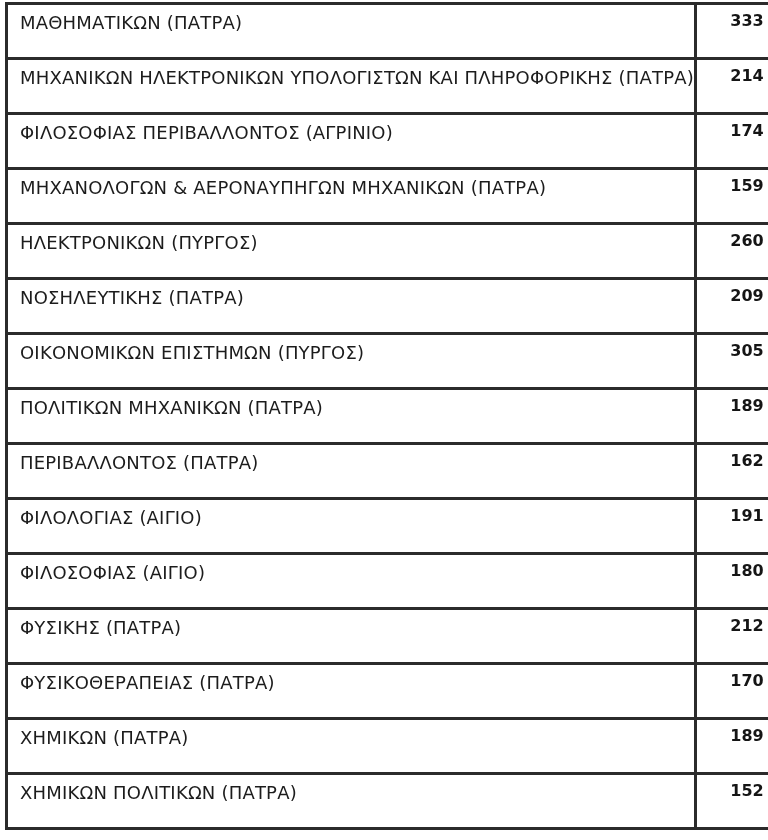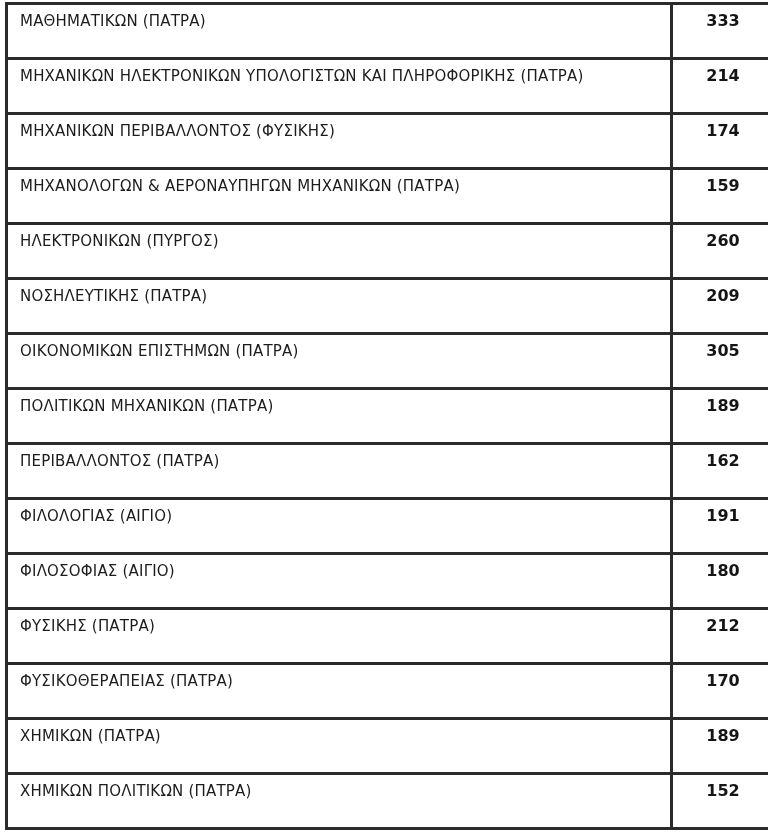--- a/index.html
+++ b/index.html
@@ -23,22 +23,22 @@
     height: 55px;
   }
   .doc-table td {
     border: 3px solid #2b2b2b;
     vertical-align: top;
     background: #ffffff;
     overflow: hidden;
   }
   td.dept {
     width: 650px;
-    padding: 7px 0 0 12px;
-    font-size: 15px;
+    padding: 7px 24px 0 12px;
+    font-size: 18px;
     color: #1c1c1c;
     letter-spacing: 0.2px;
     white-space: nowrap;
   }
   td.count {
     width: 100px;
     text-align: center;
     padding: 6px 16px 0 0;
     font-size: 16px;
     font-weight: bold;
@@ -52,37 +52,37 @@
   <tbody>
     <tr>
       <td class="dept">ΜΑΘΗΜΑΤΙΚΩΝ (ΠΑΤΡΑ)</td>
       <td class="count">333</td>
     </tr>
     <tr>
       <td class="dept">ΜΗΧΑΝΙΚΩΝ ΗΛΕΚΤΡΟΝΙΚΩΝ ΥΠΟΛΟΓΙΣΤΩΝ ΚΑΙ ΠΛΗΡΟΦΟΡΙΚΗΣ (ΠΑΤΡΑ)</td>
       <td class="count">214</td>
     </tr>
     <tr>
-      <td class="dept">ΜΗΧΑΝΙΚΩΝ ΠΕΡΙΒΑΛΛΟΝΤΟΣ (ΦΥΣΙΚΗΣ)</td>
+      <td class="dept">ΦΙΛΟΣΟΦΙΑΣ ΠΕΡΙΒΑΛΛΟΝΤΟΣ (ΑΓΡΙΝΙΟ)</td>
       <td class="count">174</td>
     </tr>
     <tr>
       <td class="dept">ΜΗΧΑΝΟΛΟΓΩΝ &amp; ΑΕΡΟΝΑΥΠΗΓΩΝ ΜΗΧΑΝΙΚΩΝ (ΠΑΤΡΑ)</td>
       <td class="count">159</td>
     </tr>
     <tr>
       <td class="dept">ΗΛΕΚΤΡΟΝΙΚΩΝ (ΠΥΡΓΟΣ)</td>
       <td class="count">260</td>
     </tr>
     <tr>
       <td class="dept">ΝΟΣΗΛΕΥΤΙΚΗΣ (ΠΑΤΡΑ)</td>
       <td class="count">209</td>
     </tr>
     <tr>
-      <td class="dept">ΟΙΚΟΝΟΜΙΚΩΝ ΕΠΙΣΤΗΜΩΝ (ΠΑΤΡΑ)</td>
+      <td class="dept">ΟΙΚΟΝΟΜΙΚΩΝ ΕΠΙΣΤΗΜΩΝ (ΠΥΡΓΟΣ)</td>
       <td class="count">305</td>
     </tr>
     <tr>
       <td class="dept">ΠΟΛΙΤΙΚΩΝ ΜΗΧΑΝΙΚΩΝ (ΠΑΤΡΑ)</td>
       <td class="count">189</td>
     </tr>
     <tr>
       <td class="dept">ΠΕΡΙΒΑΛΛΟΝΤΟΣ (ΠΑΤΡΑ)</td>
       <td class="count">162</td>
     </tr>

